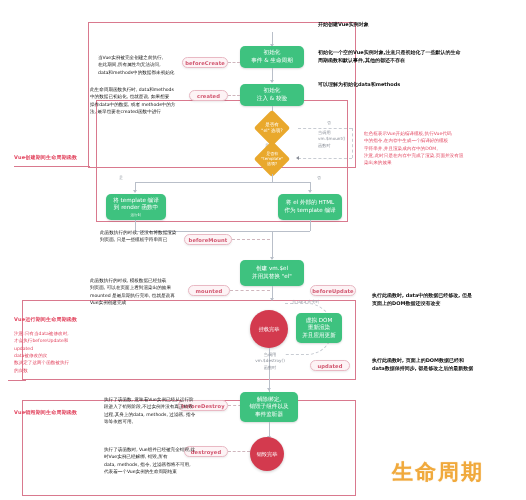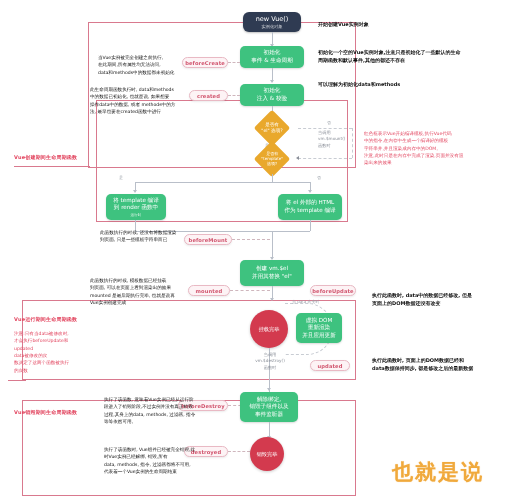--- a/index.html
+++ b/index.html
@@ -93,24 +93,20 @@
 </head>
 <body>
 
 <div id="root">
 
   <div class="abs frame" style="left:88px;top:22px;width:268px;height:146px;"></div>
   <div class="abs frame" style="left:96px;top:100px;width:252px;height:122px;"></div>
   <div class="abs frame" style="left:22px;top:300px;width:334px;height:80px;border-width:1px 1px 1px 1px;"></div>
   <div class="abs frame" style="left:22px;top:400px;width:334px;height:96px;"></div>
 
-  <div class="abs node-dark" style="left:243px;top:12px;width:58px;height:20px;">
-    <div>new Vue()</div>
-    <div class="sub">实例化对象</div>
-  </div>
 
   <div class="abs ln-h" style="left:88px;top:22px;width:0;height:0;"></div>
 
   <div class="abs ln-v" style="left:272px;top:32px;height:14px;"></div>
   <div class="abs arrow-d" style="left:269.5px;top:44px;"></div>
 
   <div class="abs node-green" style="left:240px;top:46px;width:64px;height:22px;">
     <div>初始化</div>
     <div>事件 &amp; 生命周期</div>
   </div>
@@ -296,15 +292,15 @@
 染出来的效果</div>
 
   <div class="abs txt-head" style="left:372px;top:291px;width:150px;white-space:pre-line;">执行此函数时, data中的数据已经修改, 但是
 页面上的DOM数据还没有改变</div>
 
   <div class="abs txt-head" style="left:372px;top:356px;width:152px;white-space:pre-line;">执行此函数时, 页面上的DOM数据已经和
 data数据保持同步, 都是修改之后的最新数据</div>
 
   <div class="abs ln-h" style="left:8px;top:380px;width:18px;background:#d9798e;"></div>
 
-  <div class="abs wm" style="left:392px;top:458px;">也就是说</div>
+  <div class="abs wm" style="left:392px;top:458px;">生命周期</div>
 
 </div>
 
 </body></html>

